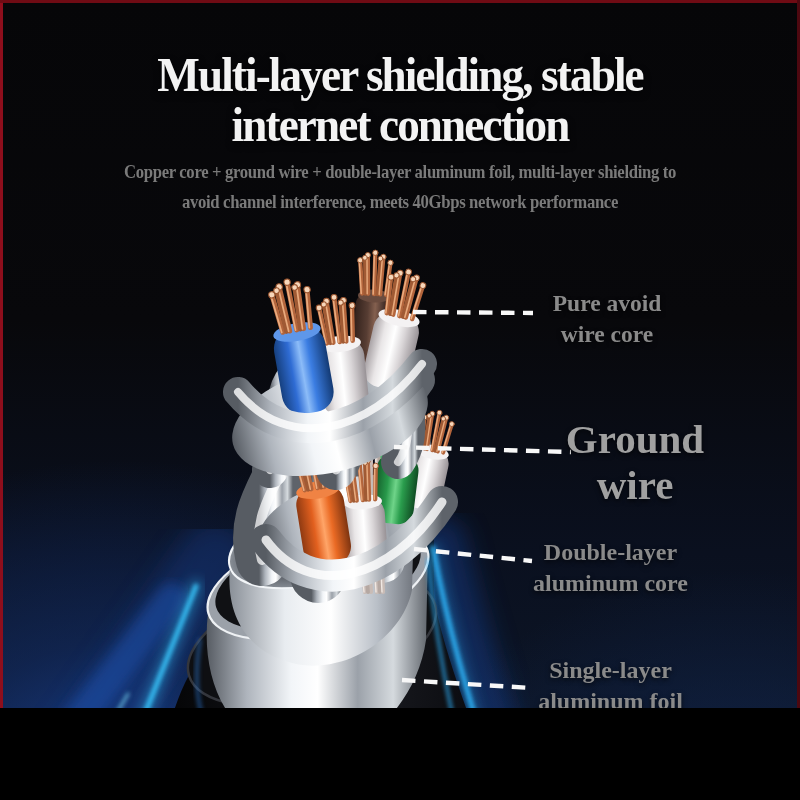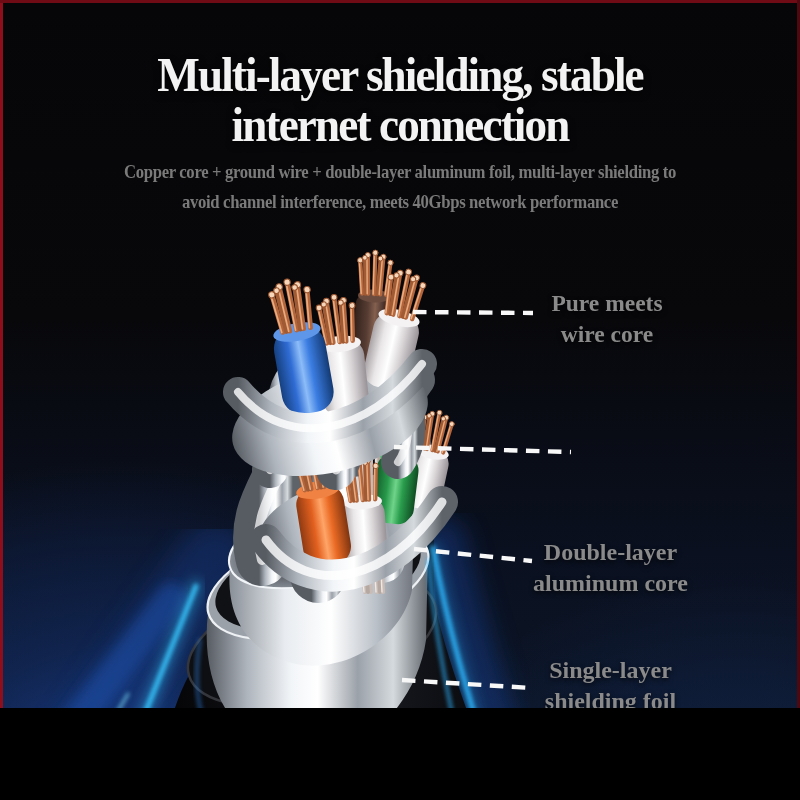--- a/index.html
+++ b/index.html
@@ -282,23 +282,25 @@
       <path d="M 414,549 L 532,561"></path>
       <path d="M 402,680 L 531,688"></path>
     </g>
   </svg>
 
   <div id="title" class="txt">Multi-layer shielding, stable
 internet connection</div>
   <div id="subtitle" class="txt">Copper core + ground wire + double-layer aluminum foil, multi-layer shielding to
 avoid channel interference, meets 40Gbps network performance</div>
 
-  <div id="label-copper" class="txt label">Pure meets
+  <div id="label-copper" class="txt label">Pure avoid
 wire core</div>
+  <div id="label-ground" class="txt label">Ground
+wire</div>
   <div id="label-double" class="txt label">Double-layer
 aluminum core</div>
   <div id="label-single" class="txt label">Single-layer
-shielding foil</div>
+aluminum foil</div>
 
   <div id="edge-left" class="frame-edge"></div>
   <div id="edge-top" class="frame-edge"></div>
   <div id="edge-right" class="frame-edge"></div>
 </div>
 
 </body></html>

